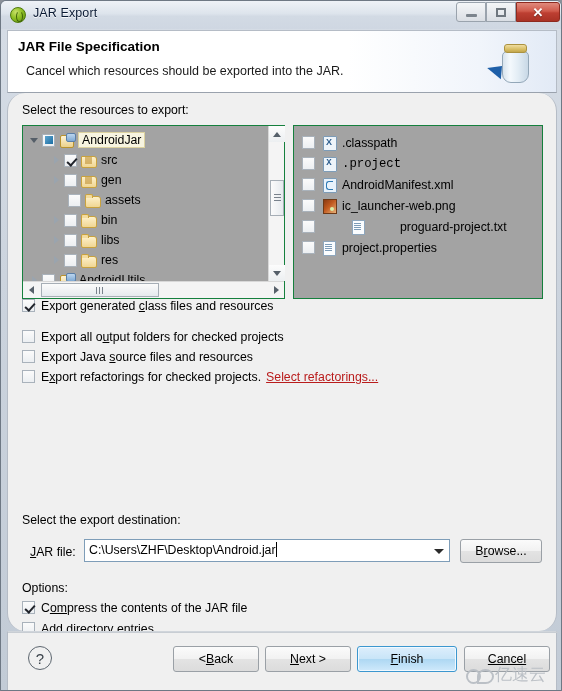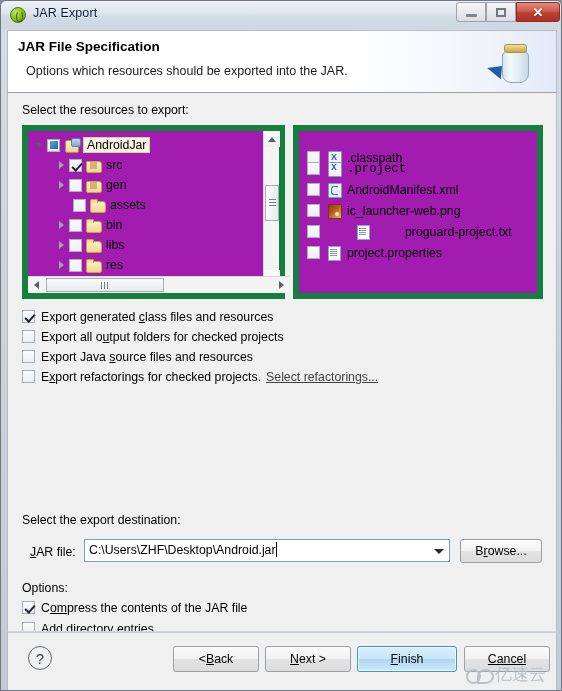--- a/index.html
+++ b/index.html
@@ -125,33 +125,34 @@
     transform: rotate(-8deg);
   }
 
   
   #body {
     position: absolute; left: 6px; top: 92px;
     width: 550px; height: 538px;
     background: #f0f0f0;
     border-left: 1px solid #b5bcc6;
     border-right: 1px solid #b5bcc6;
+    border-radius: 18px;
   }
   .lbl {
     position: absolute;
     font-size: 12.3px; color: #000;
     white-space: nowrap;
   }
   .u { text-decoration: underline; }
 
   
   .panel {
     position: absolute;
-    background: #a21caf;
-    border: 6px solid #15803d;
+    background: #a3a3a3;
+    border: 1px solid #15803d;
   }
   #tree-panel { left: 14px; top: 32px; width: 263px; height: 174px; }
   #list-panel { left: 285px; top: 32px; width: 250px; height: 174px; }
 
   #tree-rows { position:absolute; left:0; top:0; width:245px; height:155px; overflow:hidden; }
   .trow {
     position: absolute; left: 0; height: 20px;
     display: flex; align-items: center;
     font-size: 12.3px; color: #000;
     white-space: nowrap;
@@ -341,21 +342,21 @@
   }
 
   
   .optrow {
     position: absolute; left: 14px;
     height: 19px; display: flex; align-items: center;
     font-size: 12.3px; color: #000; white-space: nowrap;
   }
   .optrow .cb { margin-right: 6px; }
   .linkdim {
-    color: #404040; text-decoration: underline; margin-left: 5px;
+    color: #b91c1c; text-decoration: underline; margin-left: 5px;
     font-size: 12.3px;
   }
 
   
   #jarfile-label { position: absolute; left: 22px; top: 452px; }
   #combo {
     position: absolute; left: 76px; top: 446px;
     width: 366px; height: 23px;
     background: #fff; border: 1px solid #7e9db8;
   }
@@ -450,21 +451,21 @@
     <div class="winbtn" id="btn-max">
         <i></i>
       </div>
     <div class="winbtn" id="btn-close">
         <span>✕</span>
       </div>
   </div>
 
   <div id="header">
     <div id="header-title">JAR File Specification</div>
-    <div id="header-sub">Options which resources should be exported into the JAR.</div>
+    <div id="header-sub">Cancel which resources should be exported into the JAR.</div>
     <div id="jar-img">
       <div id="jar-arrow"></div>
       <div id="jar-body"></div>
       <div id="jar-lid"></div>
     </div>
   </div>
 
   <div id="body">
 
     <div class="lbl" style="left:14px; top:10px;">Select the resources to export:</div>
@@ -534,21 +535,21 @@
             <i></i>
           </div>
         <div class="thumb"></div>
         <div class="arr rt">
             <i></i>
           </div>
       </div>
     </div>
 
     <div class="panel" id="list-panel">
-        <div class="lrow" style="top: 16px;">
+        <div class="lrow" style="top: 6px;">
           <span class="cb" style="margin-right: 7px;"></span>
           <span class="fic fic-x"></span>
           <span>.classpath</span>
         </div>
         <div class="lrow" style="top: 27px; font-family: Liberation Mono, monospace;">
           <span class="cb" style="margin-right: 7px;"></span>
           <span class="fic fic-x"></span>
           <span>.project</span>
         </div>
         <div class="lrow" style="top: 48px;">
@@ -567,21 +568,21 @@
           <span>proguard-project.txt</span>
         </div>
         <div class="lrow" style="top: 111px;">
           <span class="cb" style="margin-right: 7px;"></span>
           <span class="fic fic-txt"></span>
           <span>project.properties</span>
         </div>
       </div>
 
     <div id="export-options">
-        <div class="optrow" style="top: 214px;">
+        <div class="optrow" style="top: 203px;">
           <span class="cb checked"></span>
           <span>Export generated <span class="u">c</span>lass files and resources</span>
         </div>
         <div class="optrow" style="top: 234px;">
           <span class="cb"></span>
           <span>Export all o<span class="u">u</span>tput folders for checked projects</span>
         </div>
         <div class="optrow" style="top: 254px;">
           <span class="cb"></span>
           <span>Export Java <span class="u">s</span>ource files and resources</span>

